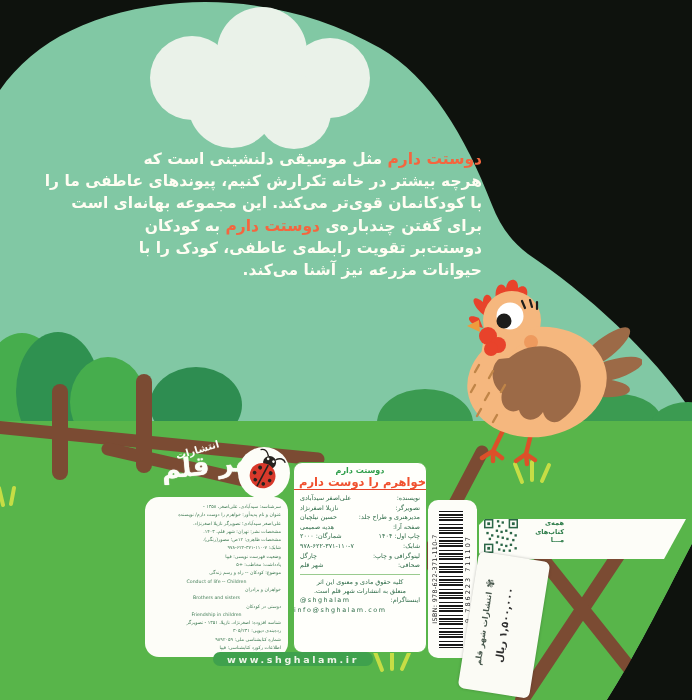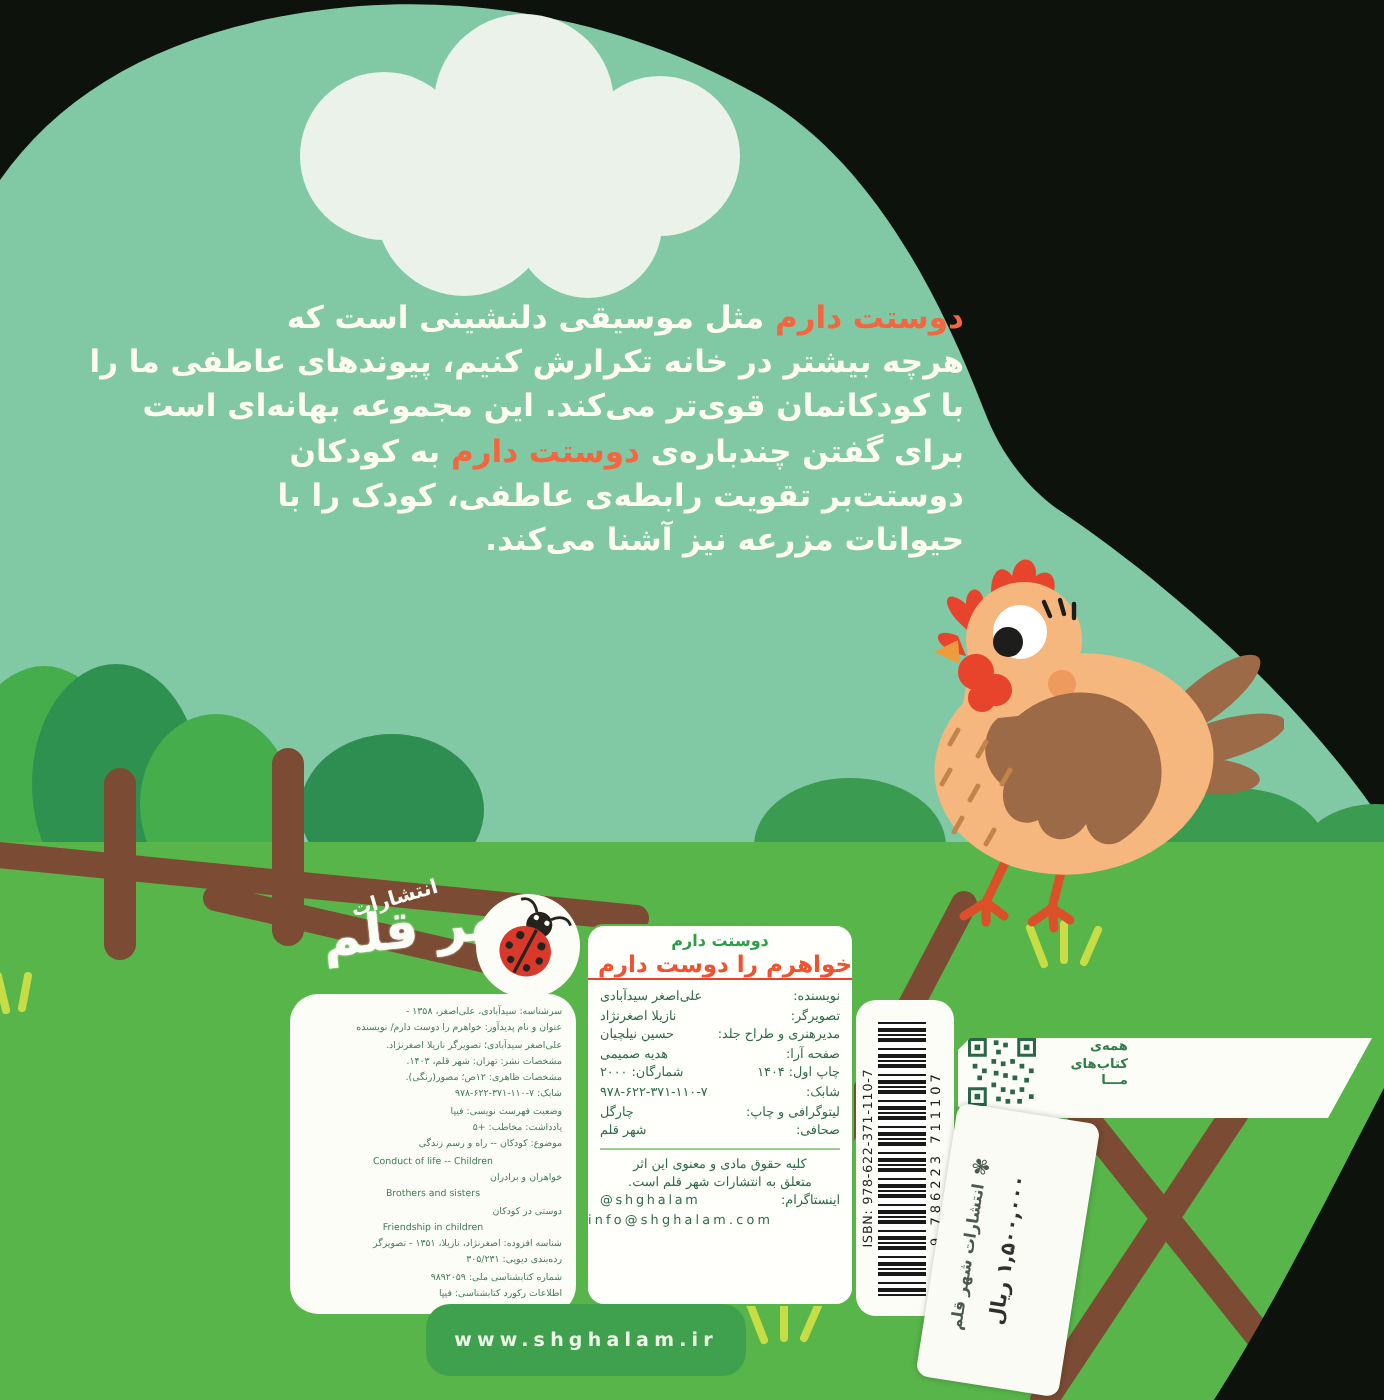--- a/index.html
+++ b/index.html
@@ -65,21 +65,21 @@
            transform:rotate(9deg);z-index:6;box-shadow:0 0 3px rgba(0,0,0,.25);}
   .sticker-inner{position:absolute;left:50%;top:50%;width:130px;height:64px;
                  transform:translate(-50%,-50%) rotate(-90deg);direction:rtl;}
   .sticker .pubrow{display:flex;align-items:center;justify-content:center;gap:4px;
                    color:#4a5a4f;font-size:8px;font-weight:700;margin-top:6px;}
   .sticker .stamp{font-size:11px;color:#4a5a4f;}
   .sticker .price{text-align:center;color:#2f2f2f;font-weight:700;font-size:10px;
                   letter-spacing:2px;margin-top:8px;}
 
   
-  .web{left:213px;top:652px;width:160px;height:36px;background:#3fa14d;border-radius:12px;z-index:5;
+  .web{left:213px;top:652px;width:160px;height:14px;background:#3fa14d;border-radius:12px;z-index:5;
        color:#eef5e8;font-size:9.5px;font-weight:700;letter-spacing:2.6px;
        display:flex;align-items:center;justify-content:center;direction:ltr;}
 </style>
 </head>
 <body>
 
 <div id="stage">
 
   <svg class="abs" style="left:0;top:0;z-index:0" width="692" height="700" viewBox="0 0 692 700">
     <rect x="0" y="0" width="692" height="700" fill="#0e120d"></rect>

